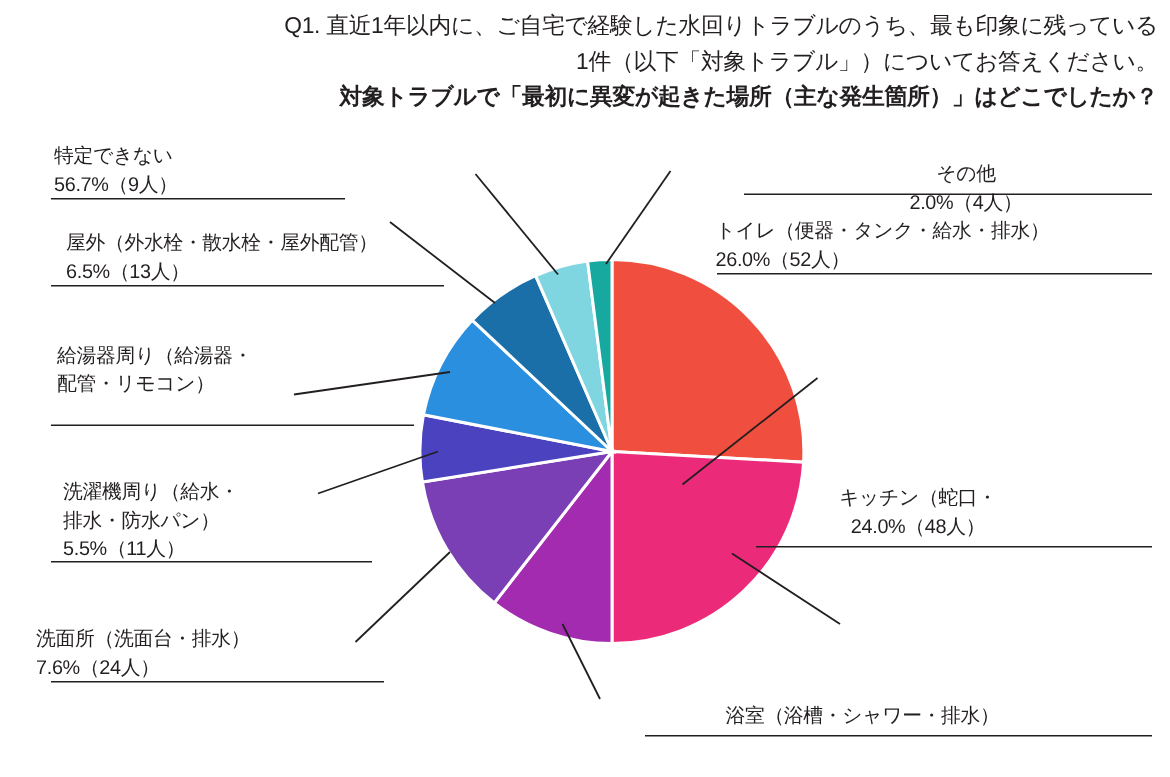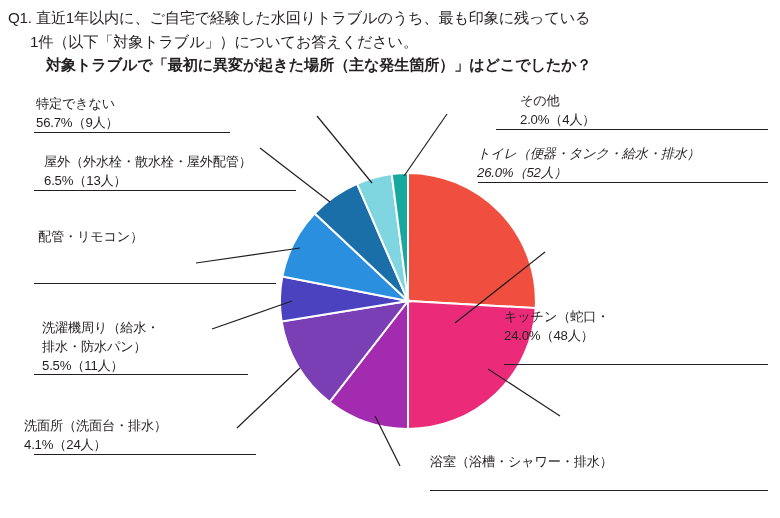--- a/index.html
+++ b/index.html
@@ -21,20 +21,21 @@
     position: absolute;
     left: 8px;
     top: 6px;
     width: 764px;
   }
   .q-line {
     font-size: 15.2px;
     line-height: 1.55;
     white-space: nowrap;
     letter-spacing: -0.2px;
+    text-align: right;
   }
   .q-line.indent1 { padding-left: 22px; }
   .q-line.indent2 { padding-left: 38px; font-weight: bold; }
 
   
   #chart-area {
     position: absolute;
     left: 0;
     top: 86px;
     width: 780px;
@@ -49,21 +50,21 @@
 
   
   .lbl {
     position: absolute;
     font-size: 13.2px;
     line-height: 1.45;
     white-space: nowrap;
     letter-spacing: -0.2px;
   }
   .lbl .l1, .lbl .l2, .lbl .l3 { display: block; }
-  .lbl.right { text-align: left; }
+  .lbl.right { text-align: center; margin-top: 15px; }
   .lbl.left  { text-align: left; }
 
   
   .uline {
     position: absolute;
     height: 1px;
     background: #231f20;
   }
 </style>
 </head>
@@ -106,46 +107,47 @@
       <line x1="375" y1="330" x2="400" y2="380"></line>
       <line x1="300" y1="282" x2="237" y2="342"></line>
       <line x1="292" y1="215" x2="212" y2="243"></line>
       <line x1="300" y1="162" x2="196" y2="177"></line>
       <line x1="330" y1="116" x2="260" y2="62"></line>
       <line x1="372" y1="97" x2="317" y2="30"></line>
       <line x1="404" y1="90" x2="447" y2="28"></line>
     </g>
   </svg>
 
-  <div class="lbl left" style="left:477px; top:58px;font-style:italic;">
+  <div class="lbl left" style="left:477px; top:58px;">
     <span class="l1">トイレ（便器・タンク・給水・排水）</span>
     <span class="l2">26.0%（52人）</span>
   </div>
 
   <div class="lbl right" style="left:504px; top:221px; width:216px;">
     <span class="l1">キッチン（蛇口・</span>
     <span class="l3">24.0%（48人）</span>
   </div>
 
   <div class="lbl right" style="left:430px; top:366px; width:290px;">
     <span class="l1">浴室（浴槽・シャワー・排水）</span>
   </div>
 
   <div class="lbl left" style="left:24px; top:330px;">
     <span class="l1">洗面所（洗面台・排水）</span>
-    <span class="l2">4.1%（24人）</span>
+    <span class="l2">7.6%（24人）</span>
   </div>
 
   <div class="lbl left" style="left:42px; top:232px;">
     <span class="l1">洗濯機周り（給水・</span>
     <span class="l2">排水・防水パン）</span>
     <span class="l3">5.5%（11人）</span>
   </div>
 
   <div class="lbl left" style="left:38px; top:141px;">
+    <span class="l1">給湯器周り（給湯器・</span>
     <span class="l2">配管・リモコン）</span>
   </div>
 
   <div class="lbl left" style="left:44px; top:66px;">
     <span class="l1">屋外（外水栓・散水栓・屋外配管）</span>
     <span class="l2">6.5%（13人）</span>
   </div>
 
   <div class="lbl left" style="left:36px; top:8px;">
     <span class="l1">特定できない</span>

